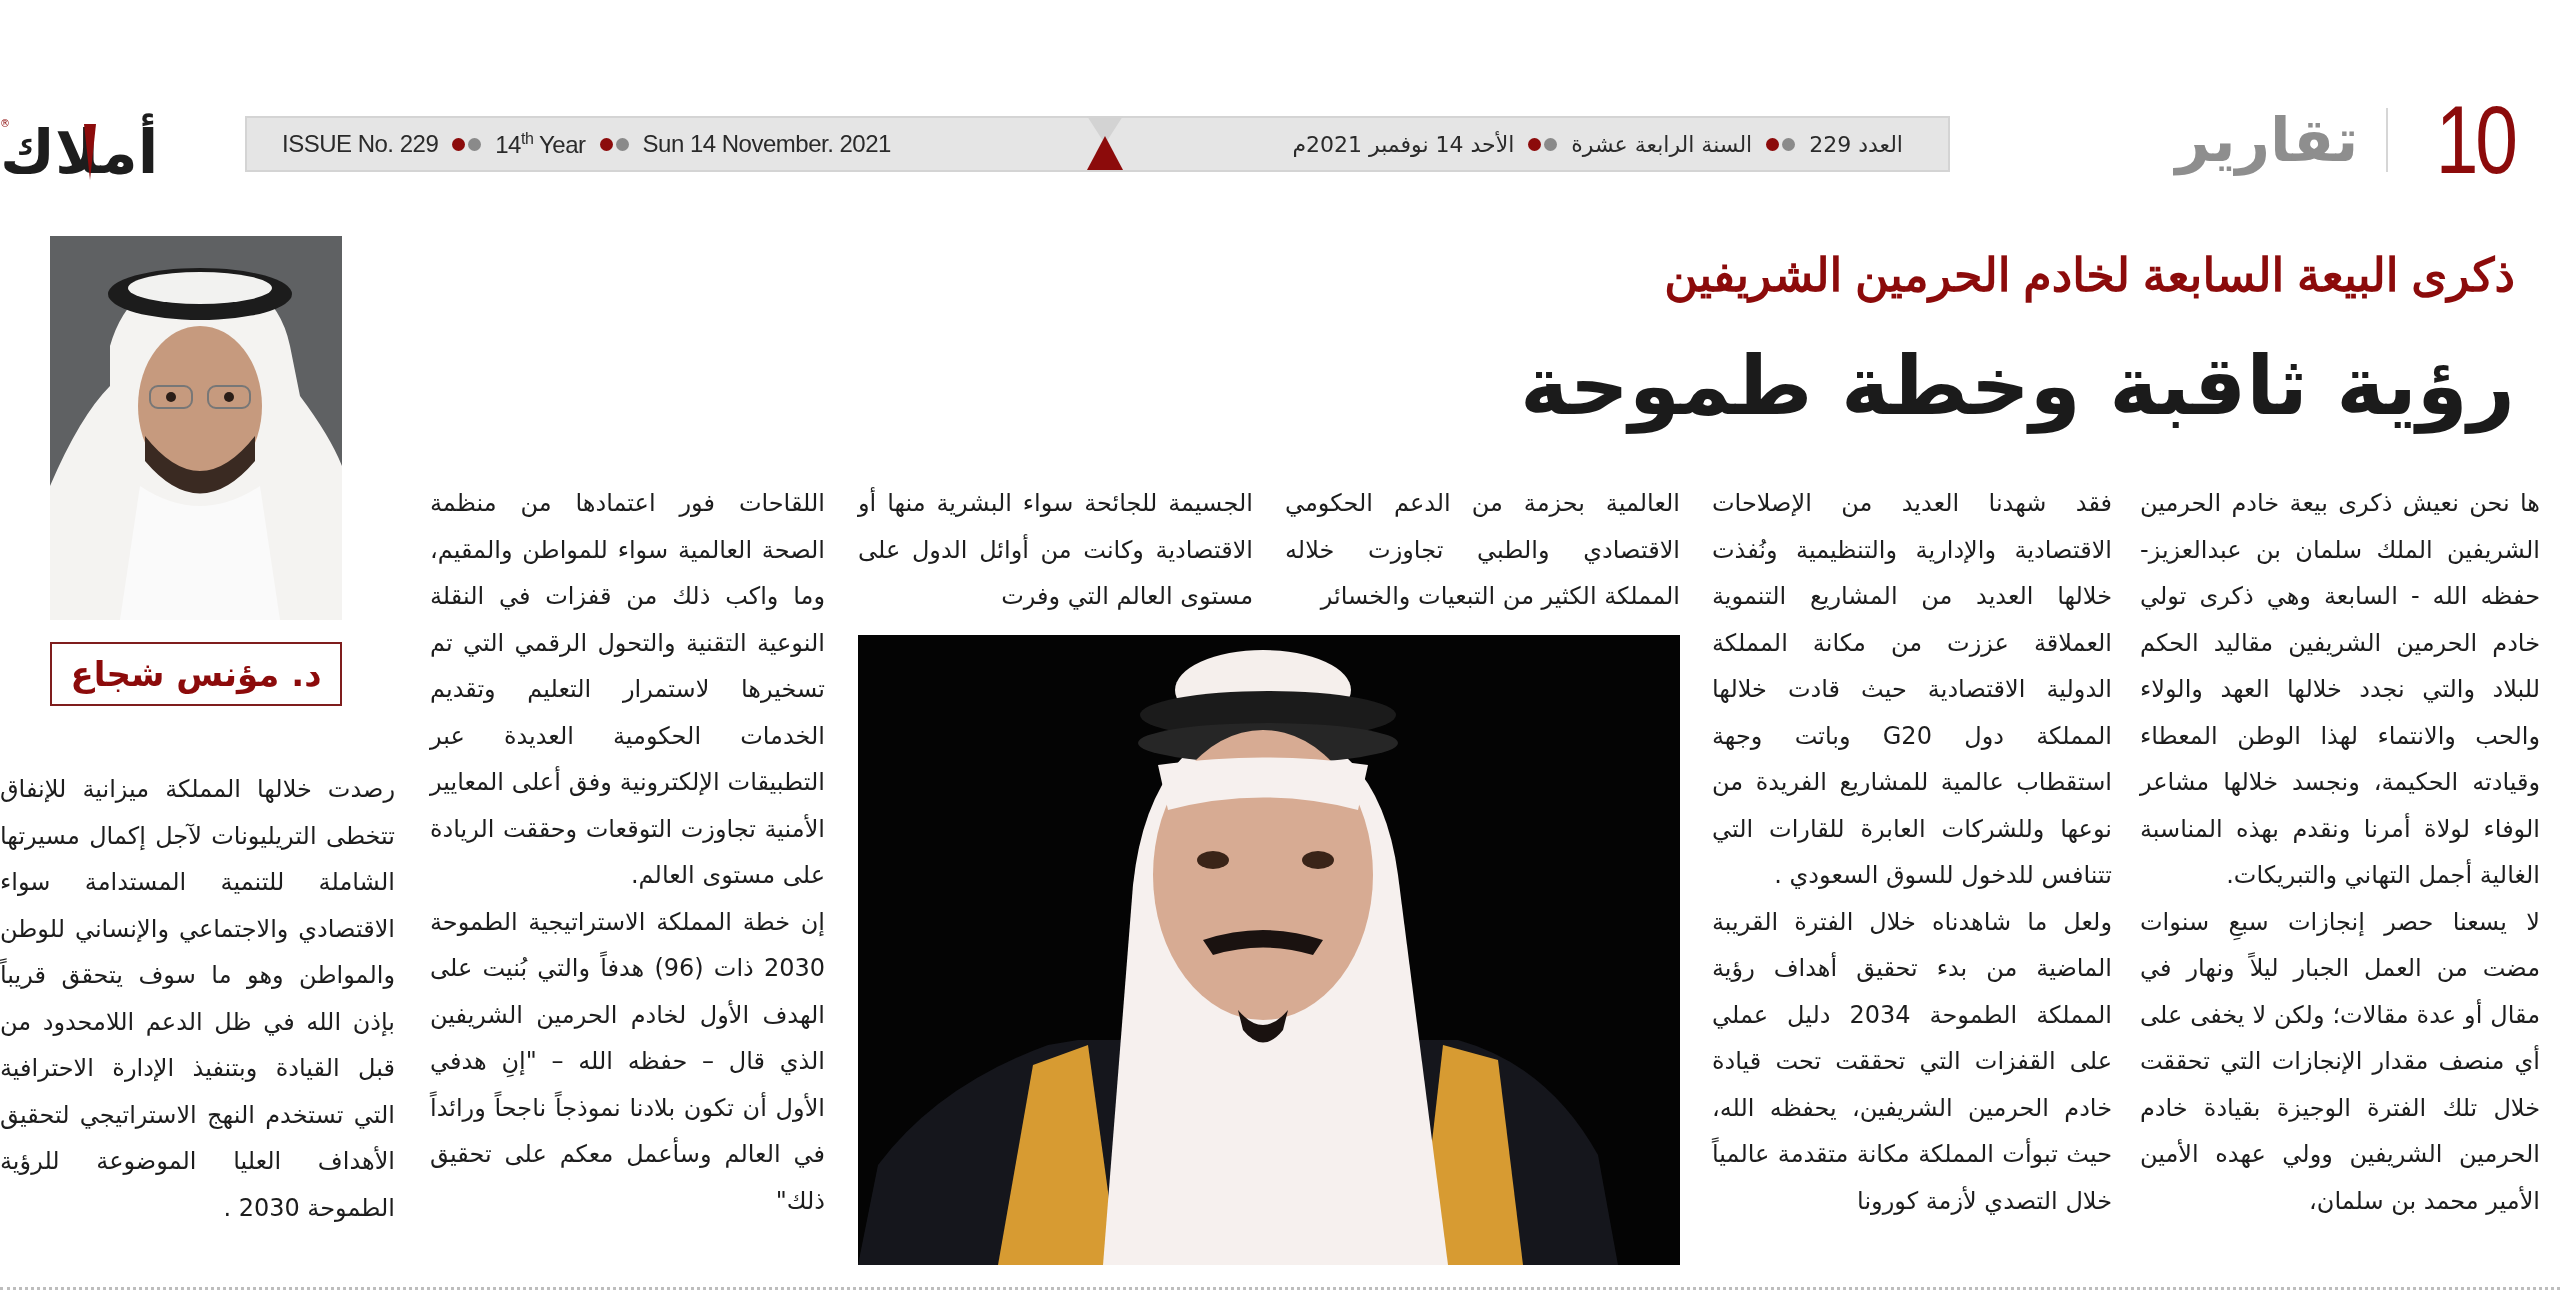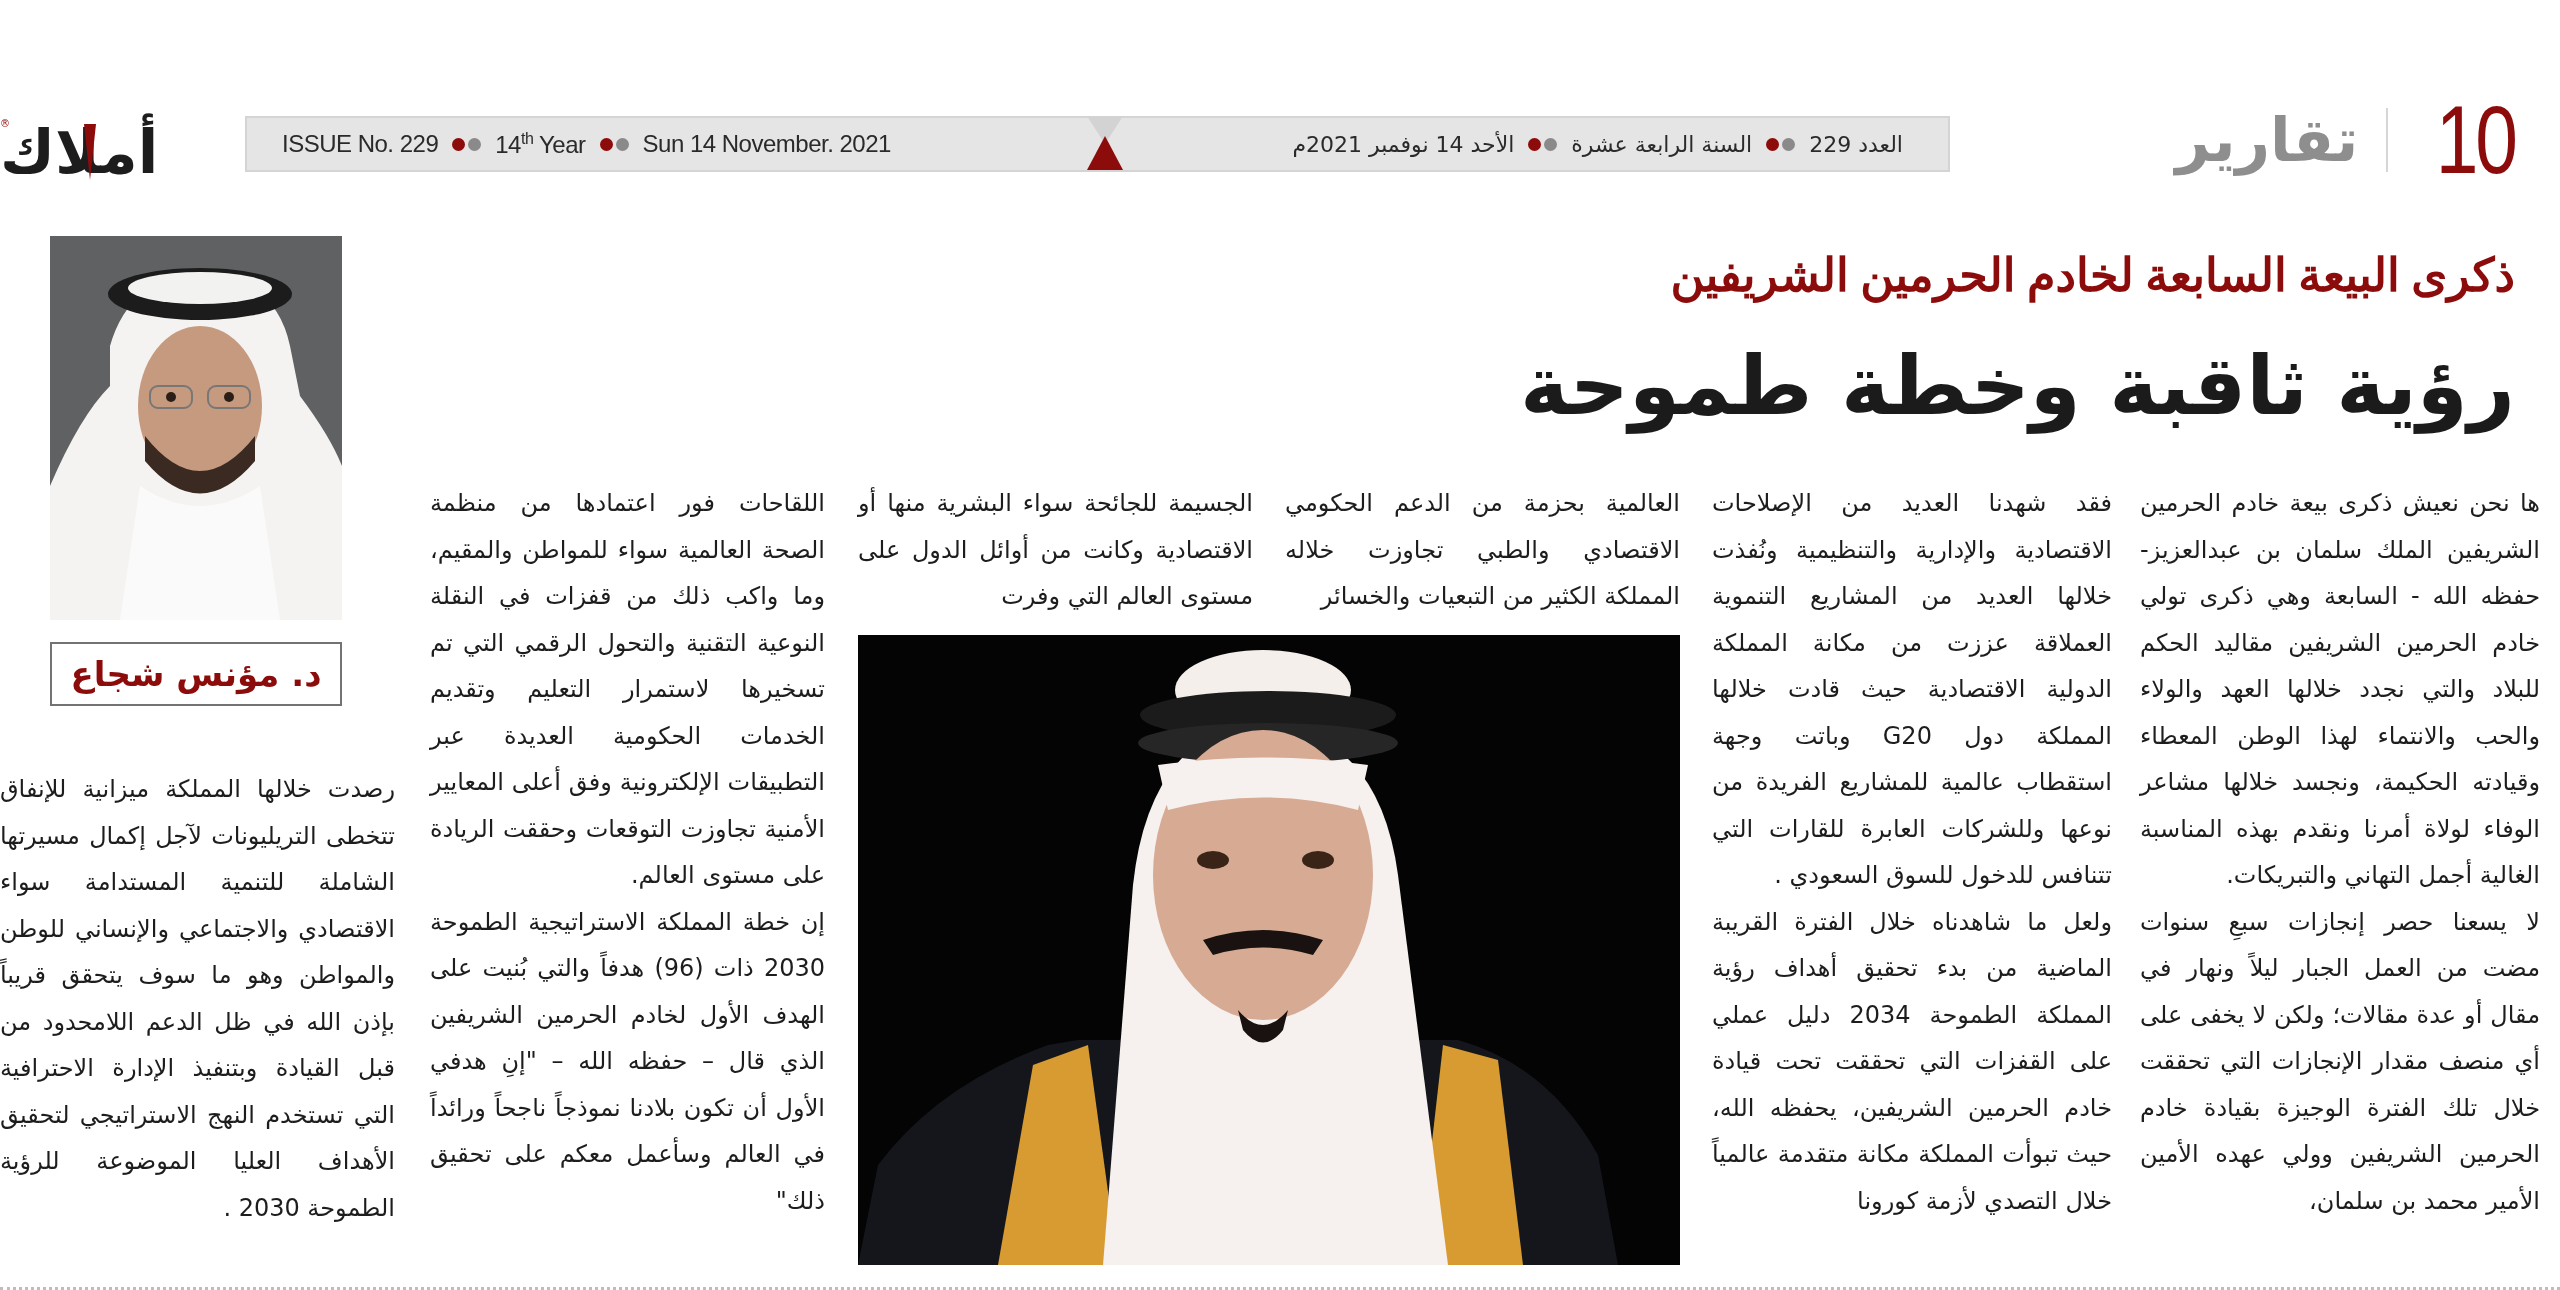--- a/index.html
+++ b/index.html
@@ -22,36 +22,36 @@
   .hourglass { position:absolute; left:840px; top:-2px; width:40px; height:56px; }
   .hourglass .top { position:absolute; left:0; top:0; width:0; height:0; border-left:18px solid transparent; border-right:18px solid transparent; border-top:28px solid #d3d3d3; }
   .hourglass .bot { position:absolute; left:0; top:20px; width:0; height:0; border-left:18px solid transparent; border-right:18px solid transparent; border-bottom:34px solid #8c0b0b; }
 
   .section { position:absolute; right:45px; top:90px; height:100px; display:flex; align-items:center; gap:28px; direction:rtl; }
   .page-num { font-family:"Liberation Sans", sans-serif; font-size:96px; font-weight:normal; color:#8c0b0b; letter-spacing:-4px; line-height:100px; transform:scaleX(0.8); transform-origin:right center; }
   .sec-divider { width:2px; height:64px; background:#d6d6d6; }
   .sec-name { font-family:"DejaVu Sans", sans-serif; font-size:60px; font-weight:bold; color:#8e8e8e; line-height:100px; }
 
   
-  .kicker { position:absolute; right:45px; top:248px; direction:rtl; font-family:Liberation Serif, serif; font-size:46px; font-weight:bold; color:#8c0b0b; white-space:nowrap; }
+  .kicker { position:absolute; right:45px; top:248px; direction:rtl; font-family:Liberation Sans, sans-serif; font-size:46px; font-weight:bold; color:#8c0b0b; white-space:nowrap; }
   .headline { position:absolute; right:45px; top:338px; direction:rtl; font-family:"DejaVu Sans", sans-serif; font-size:82px; font-weight:bold; color:#1b1b1b; white-space:nowrap; letter-spacing:-1px; }
 
   
   .col { position:absolute; direction:rtl; text-align:justify; text-align-last:right; font-family:"DejaVu Sans", sans-serif; font-size:24px; line-height:46.5px; color:#1d1d1d; }
   .col p { margin:0; }
   .col-1 { left:2140px; width:400px; top:480px; }
   .col-2 { left:1712px; width:400px; top:480px; }
   .col-3 { left:1285px; width:395px; top:480px; }
   .col-4 { left:858px;  width:395px; top:480px; }
   .col-5 { left:430px;  width:395px; top:480px; }
   .col-6 { left:0px;    width:395px; top:766px; }
 
   .main-photo { position:absolute; left:858px; top:635px; width:822px; height:630px; background:#050505; overflow:hidden; }
   .author-photo { position:absolute; left:50px; top:236px; width:292px; height:384px; background:#5e6062; overflow:hidden; }
-  .author-name-box { position:absolute; left:50px; top:642px; width:292px; height:64px; border:2px solid #737373; box-sizing:border-box; display:flex; align-items:center; justify-content:center; direction:rtl; font-family:"DejaVu Sans", sans-serif; font-size:34px; font-weight:bold; color:#8c0b0b; }
+  .author-name-box { position:absolute; left:50px; top:642px; width:292px; height:64px; border:2px solid #7f1d1d; box-sizing:border-box; display:flex; align-items:center; justify-content:center; direction:rtl; font-family:"DejaVu Sans", sans-serif; font-size:34px; font-weight:bold; color:#8c0b0b; }
 
   .bottom-rule { position:absolute; left:0; top:1287px; width:2560px; height:0; border-top:3px dotted #bdbdbd; }
 </style>
 </head>
 <body>
 
 <div class="logo">
   <span class="reg">®</span>
   <span class="ar">أملاك</span>
   <span class="red-mark"></span>

